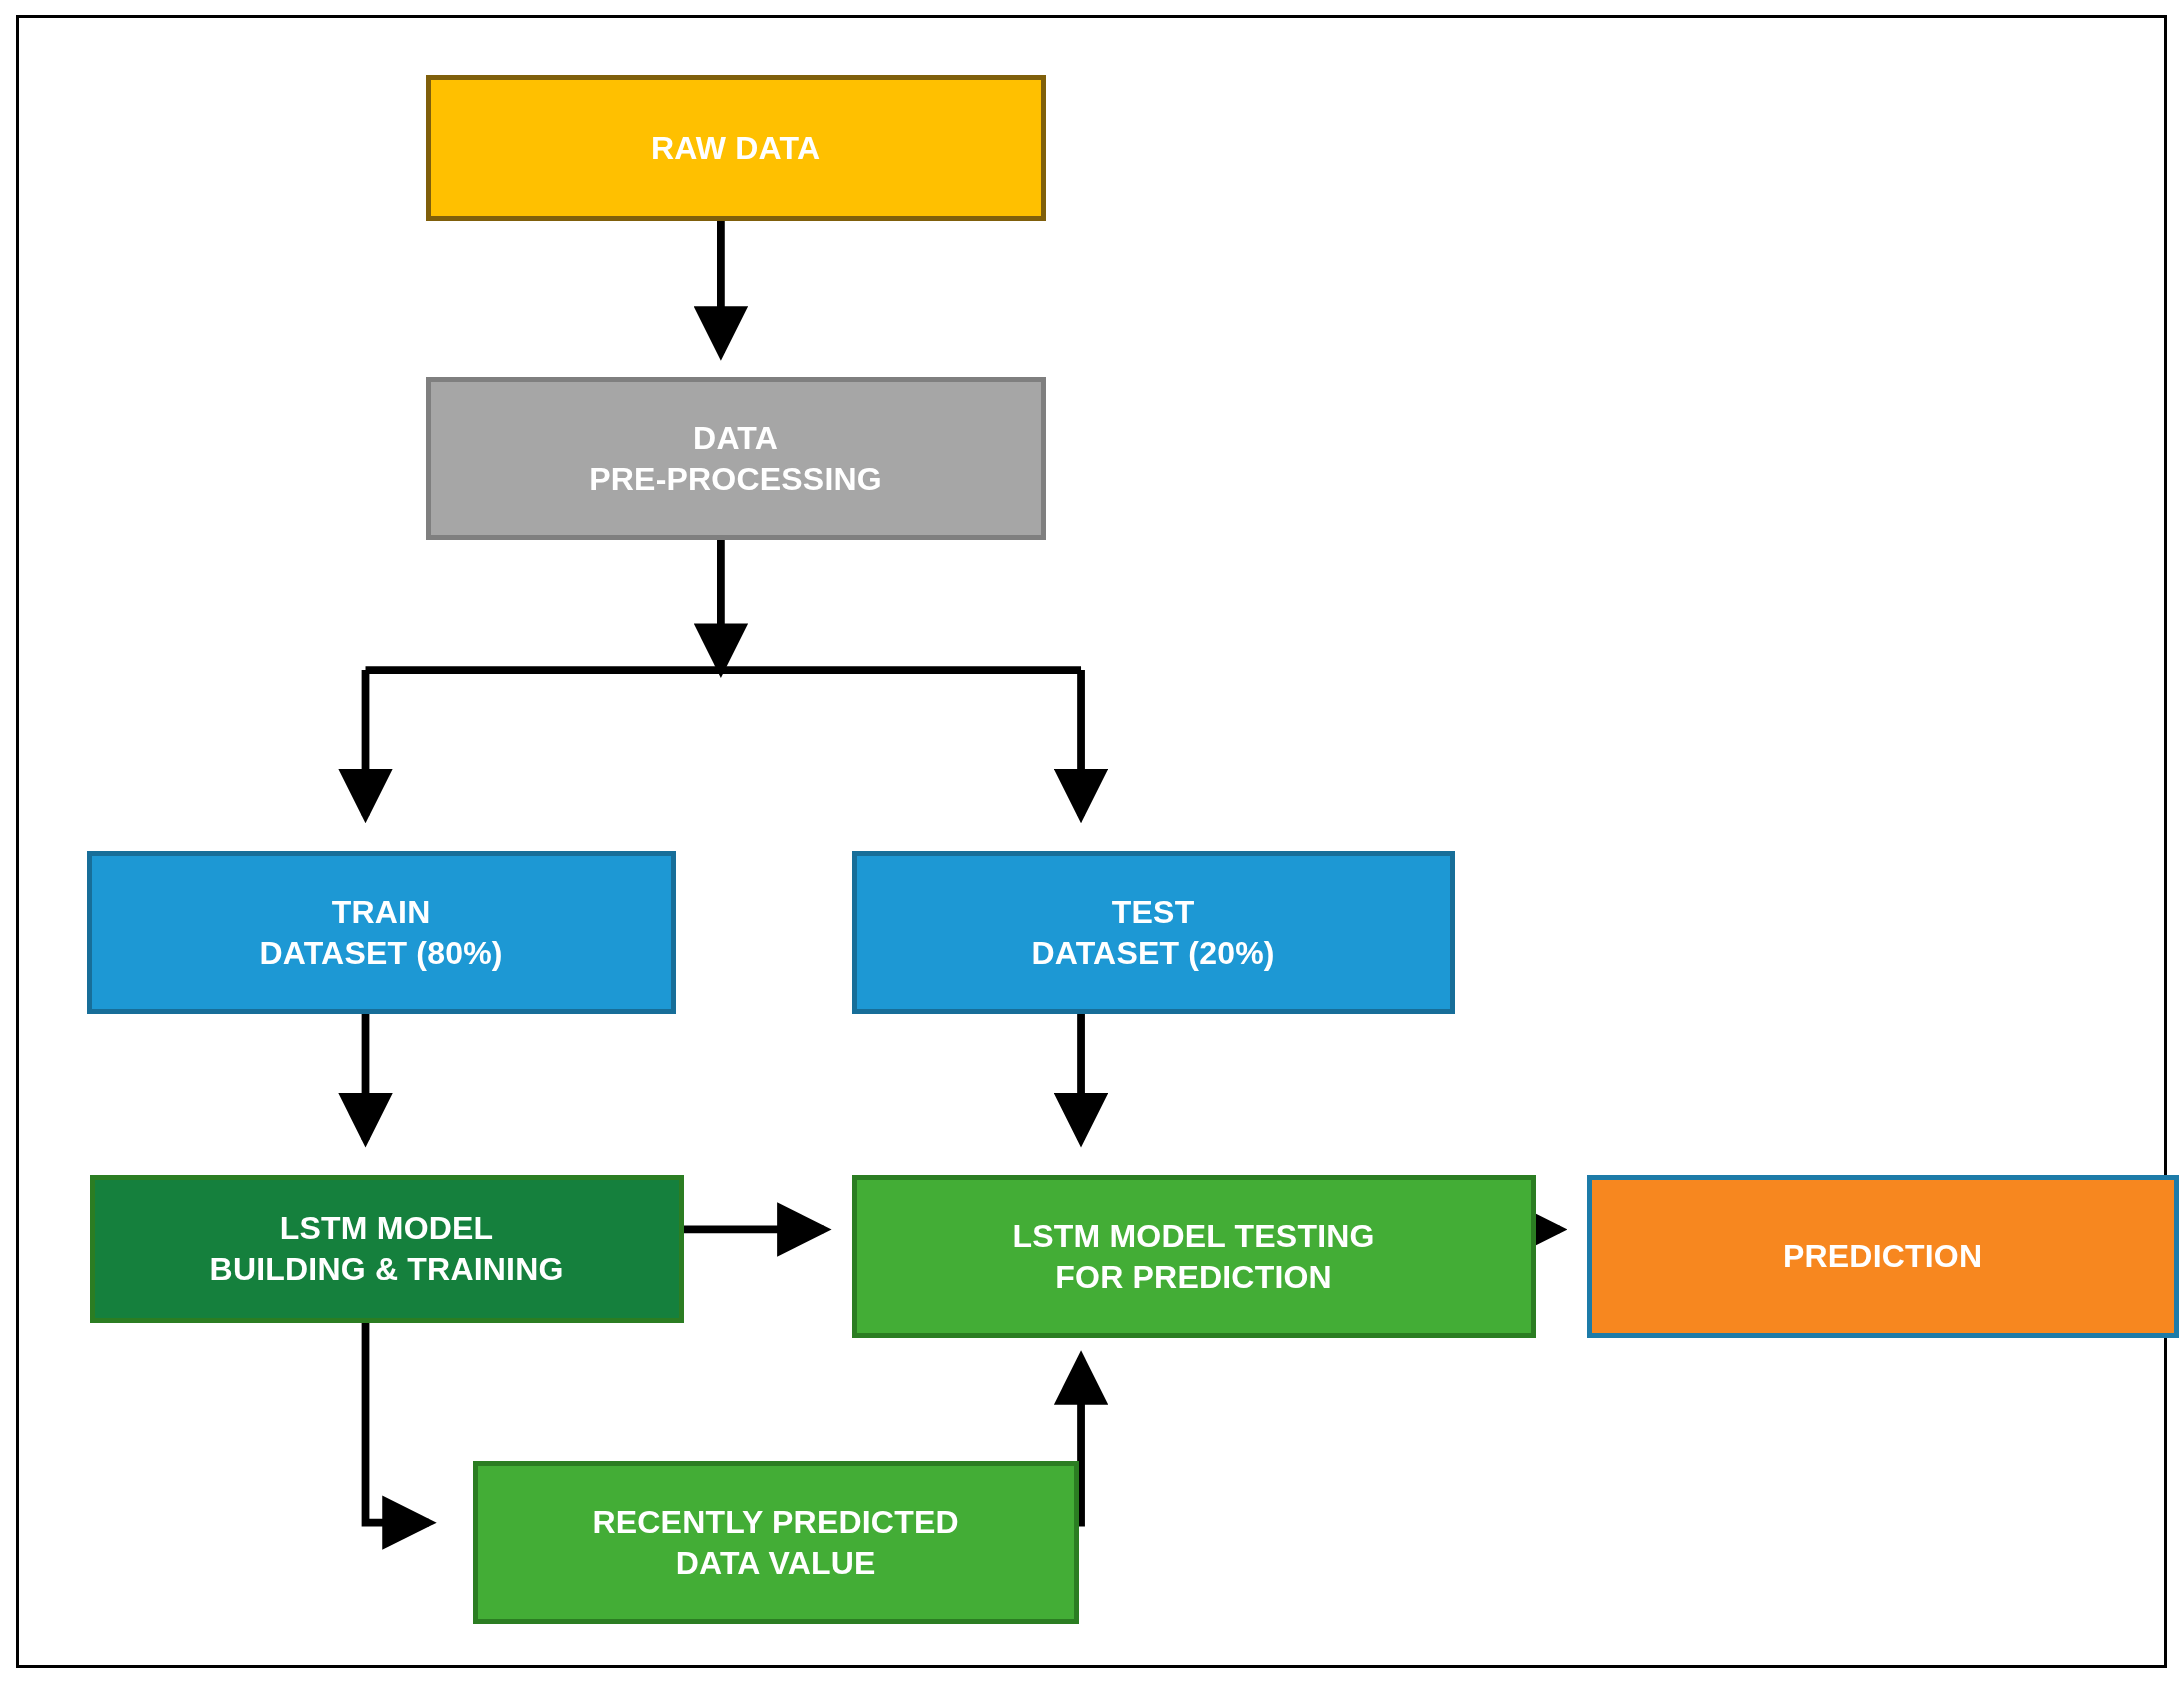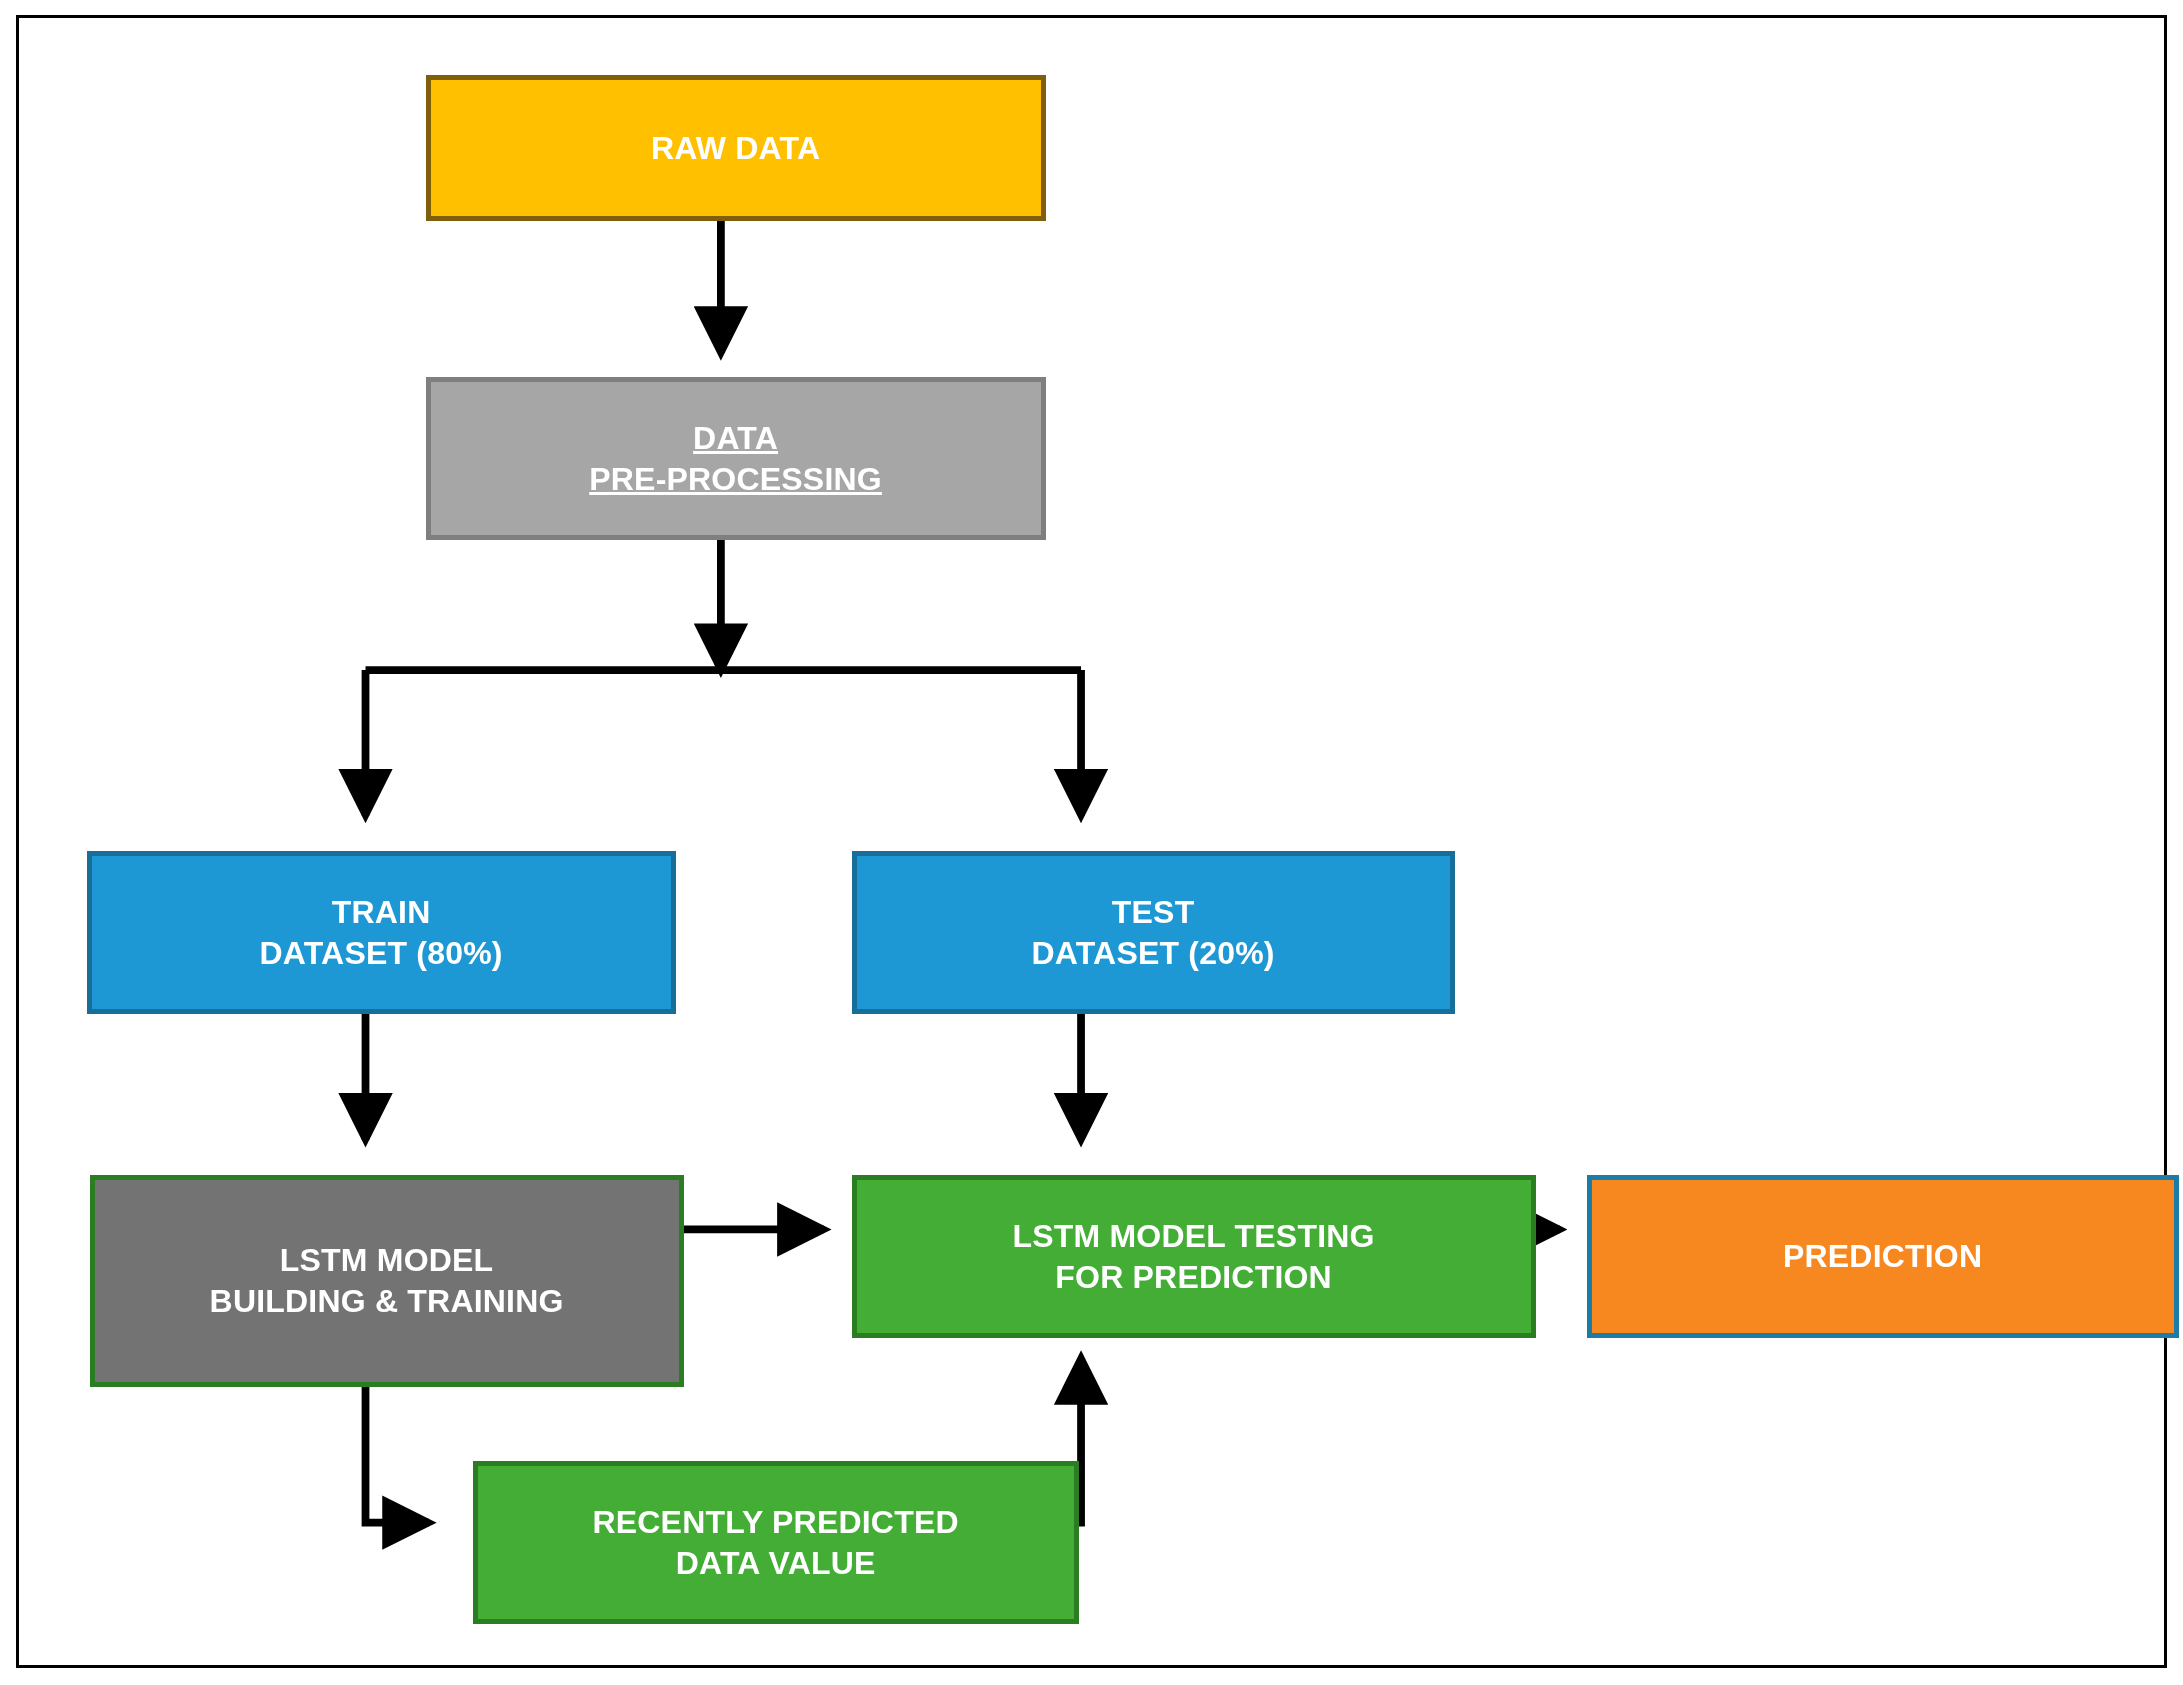--- a/index.html
+++ b/index.html
@@ -48,38 +48,37 @@
     left: 407px;  top: 57px;
     width: 620px; height: 146px;
     background: #FFC000;
     border: 5.4px solid #7F5F0B;
   }
   .node-preprocess {
     left: 407px;  top: 359px;
     width: 620px; height: 163px;
     background: #A6A6A6;
     border: 5.4px solid #7F7F7F;
-    text-decoration: underline;
   }
   .node-train {
     left: 68px;  top: 833px;
     width: 589px;  height: 163px;
     background: #1D98D4;
     border: 5.4px solid #176E99;
   }
   .node-test {
     left: 833px; top: 833px;
     width: 603px; height: 163px;
     background: #1D98D4;
     border: 5.4px solid #176E99;
   }
   .node-lstm-train {
     left: 71px;  top: 1157px;
-    width: 594px;  height: 212px;
-    background: #737373;
+    width: 594px;  height: 148px;
+    background: #15803d;
     border: 5.4px solid #2B7D22;
   }
   .node-lstm-test {
     left: 833px; top: 1157px;
     width: 684px; height: 163px;
     background: #43AD36;
     border: 5.4px solid #2B7D22;
   }
   .node-eval {
     left: 1568px; top: 1157px;

